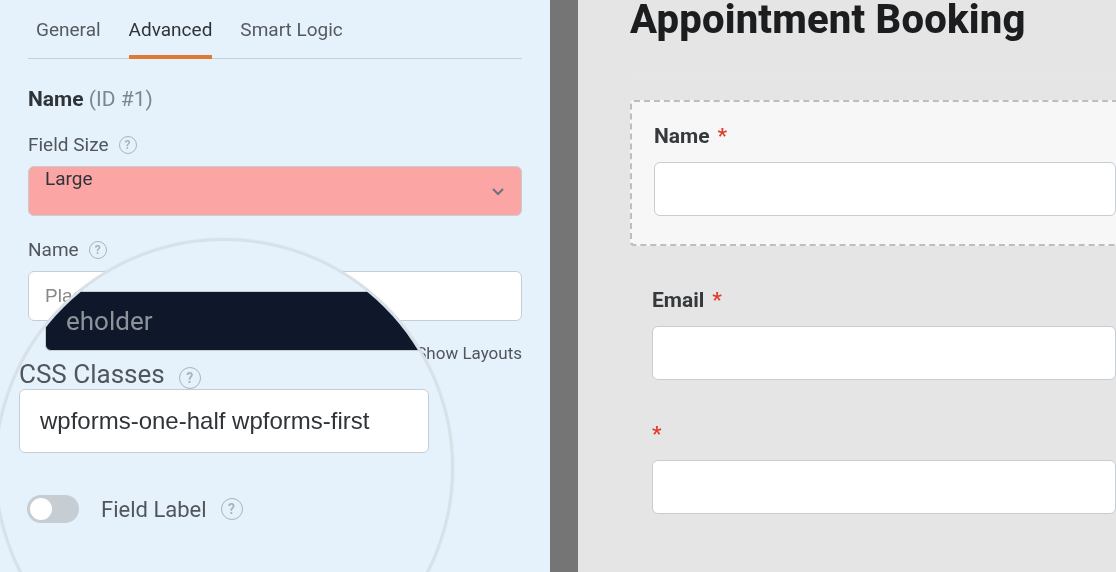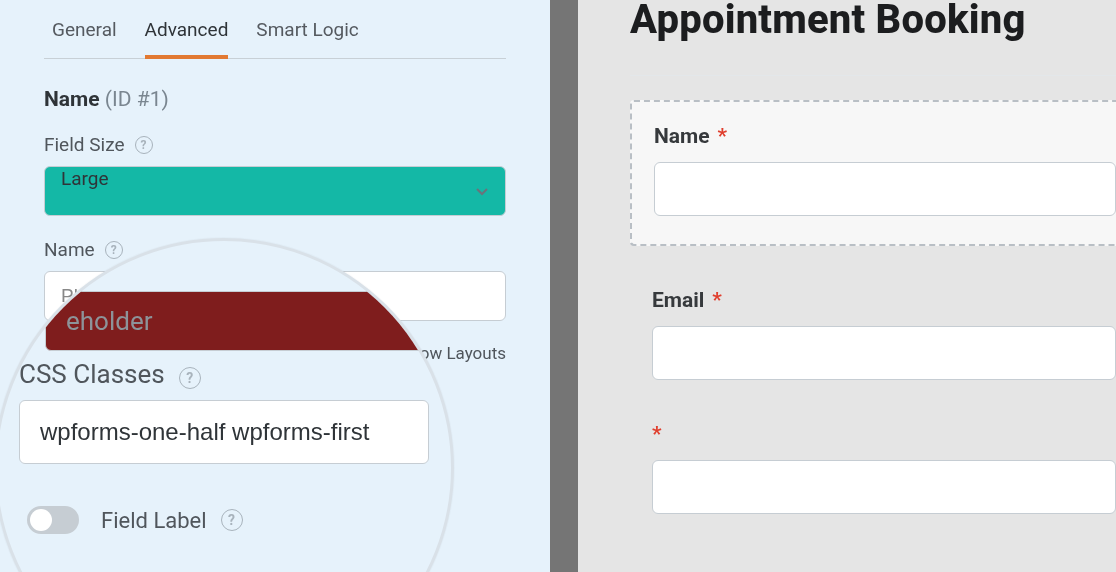--- a/index.html
+++ b/index.html
@@ -11,21 +11,21 @@
       display: flex;
       background: #fff;
       position: relative;
     }
 
     
     .left-panel {
       width: 550px;
       height: 572px;
       background: #e6f2fb;
-      padding: 0 44px;
+      padding: 0 28px;
       position: relative;
       overflow: hidden;
     }
 
     
     .tabs {
       display: flex;
       gap: 28px;
       border-bottom: 1px solid #c8d0d6;
       padding: 18px 8px 0 8px;
@@ -83,21 +83,21 @@
     .select-wrap {
       position: relative;
       margin-top: 10px;
     }
     .select {
       width: 100%;
       height: 50px;
       padding: 0 16px;
       font-size: 19px;
       color: #2f3438;
-      background: #14b8a6;
+      background: #fca5a5;
       border: 1px solid #c6cdd3;
       border-radius: 6px;
       appearance: none;
     }
     .chevron {
       position: absolute;
       right: 16px;
       top: 50%;
       transform: translateY(-50%);
       pointer-events: none;
@@ -177,41 +177,41 @@
     }
     .mag-input {
       width: 100%;
       height: 64px;
       padding: 0 20px;
       font-size: 24px;
       color: #2f3438;
       background: #fff;
       border: 1px solid #c6cdd3;
       border-radius: 6px;
-      margin-top: 11px;
+      margin-top: 0;
     }
     .mag-help {
       width: 22px; height: 22px;
       font-size: 14px;
     }
     .mag-toggle-row {
       display: flex;
       align-items: center;
       gap: 22px;
       margin-top: 42px;
       margin-left: 8px;
     }
 
     .placeholder-peek {
       position: absolute;
       top: 50px;
       left: 48px;
       font-size: 26px;
       color: #8d9399;
-      background: #7f1d1d;
+      background: #0f172a;
       border: 1px solid #c6cdd3;
       border-radius: 6px;
       padding: 14px 20px;
       width: 472px;
       height: 60px;
     }
 
     
     .divider {
       width: 28px;

